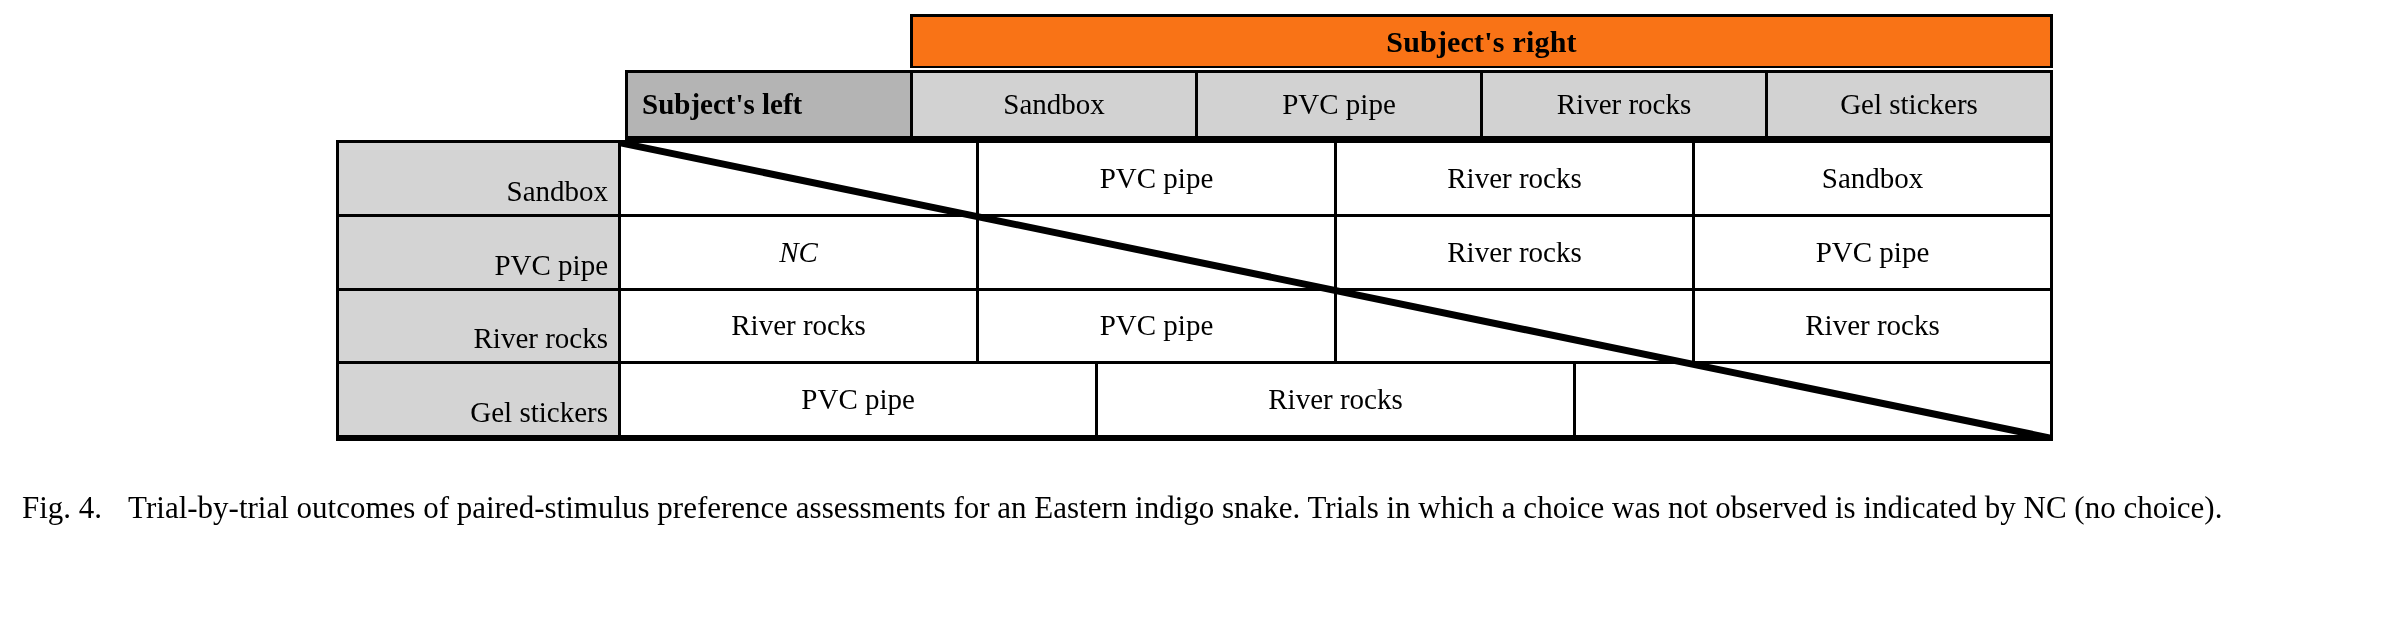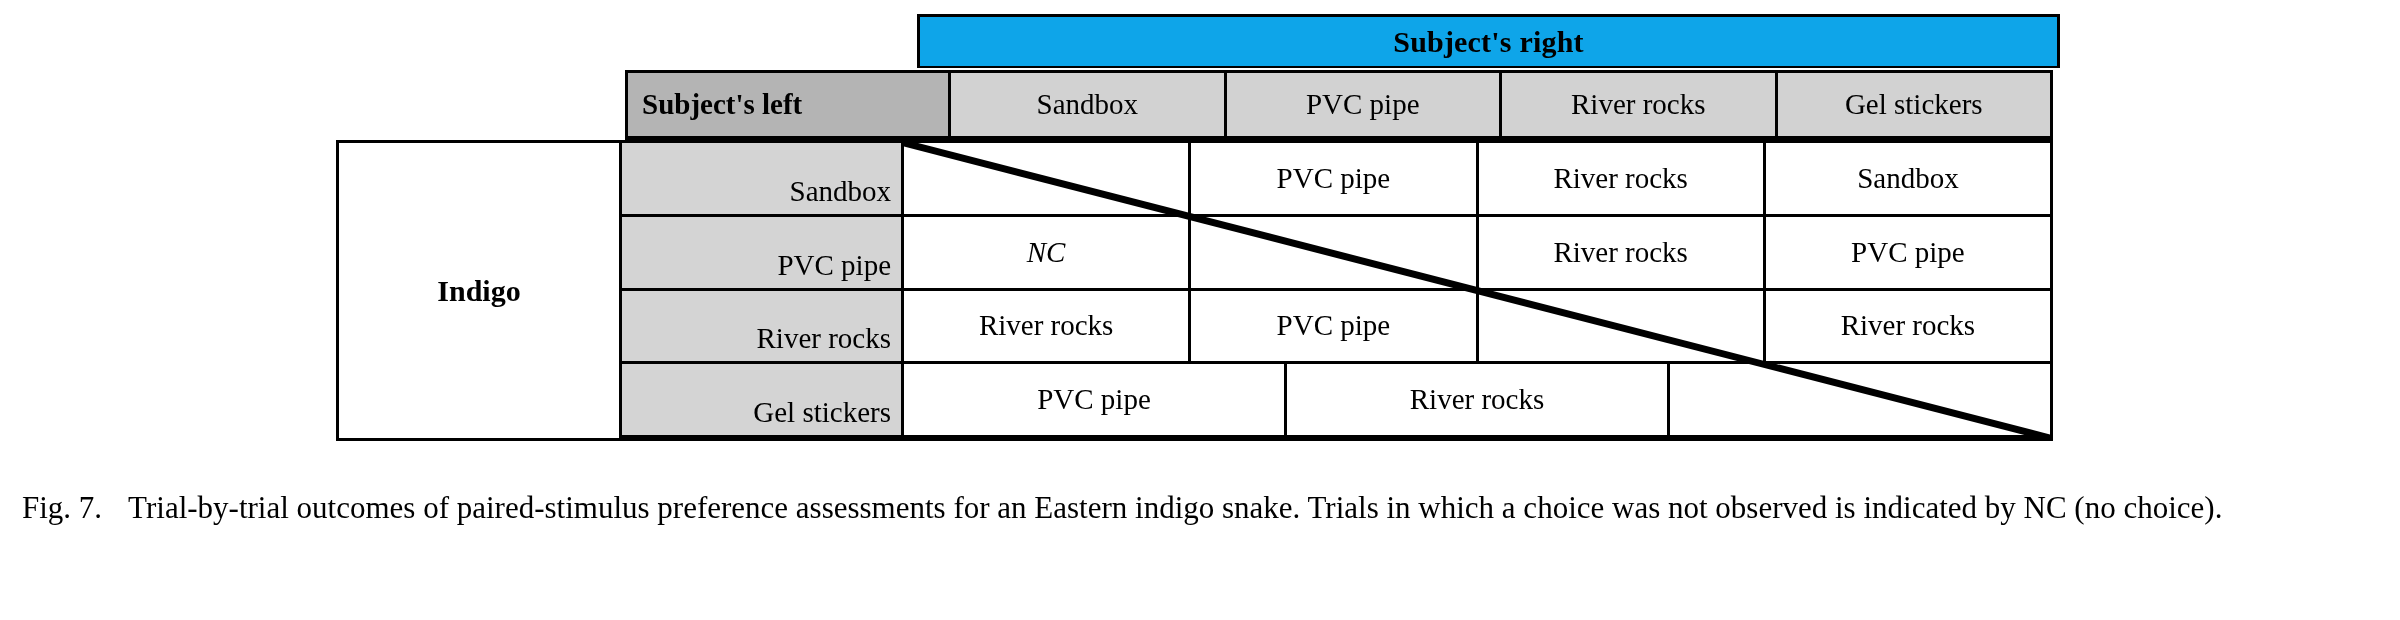--- a/index.html
+++ b/index.html
@@ -19,45 +19,44 @@
     position:absolute;
     left:336px; top:14px;
     width:1717px; height:427px;
   }
 
   
   .banner{
     position:absolute;
     left:574px; top:0px;
     width:1143px; height:54px;
-    background:#0ea5e9;
+    background:#f97316;
     border:3px solid #000000;
     border-bottom:2px solid #000000;
     box-sizing:border-box;
     display:flex;align-items:center;justify-content:center;
     font-weight:bold;
     font-size:30px;
     letter-spacing:0.2px;
-    margin-left:7px;
   }
 
   
   .head-row{
     position:absolute;
     left:289px; top:56px;
     width:1428px; height:70px;
     display:flex;
     box-sizing:border-box;
     border-top:3px solid #000000;
     border-left:3px solid #000000;
     border-right:3px solid #000000;
     border-bottom:4px solid #000000;
   }
   .head-left{
-    width:323px;
+    width:285px;
     background:#b4b4b4;
     box-sizing:border-box;
     border-right:3px solid #000000;
     display:flex;align-items:center;
     padding-left:14px;
     font-weight:bold;
     font-size:29px;
   }
   .head-col{
     flex:1 1 0;
@@ -155,21 +154,20 @@
     <div class="head-row">
       <div class="head-left">Subject's left</div>
       <div class="head-col">Sandbox</div>
       <div class="head-col">PVC pipe</div>
       <div class="head-col">River rocks</div>
       <div class="head-col">Gel stickers</div>
     </div>
 
     <div class="body-block">
 
-      <div class="subject-cell">Indigo</div>
 
       <div class="grid">
 
         <div class="data-row">
           <div class="row-head">Sandbox</div>
           <div class="cell empty"></div>
           <div class="cell">PVC pipe</div>
           <div class="cell">River rocks</div>
           <div class="cell">Sandbox</div>
         </div>
@@ -201,16 +199,16 @@
           <svg viewBox="0 0 1143 295" preserveAspectRatio="none" xmlns="http://www.w3.org/2000/svg">
             <line x1="0" y1="0" x2="1143" y2="295" stroke="#000000" stroke-width="7" vector-effect="non-scaling-stroke"></line>
           </svg>
         </div>
 
       </div>
     </div>
   </div>
 
   <div class="caption">
-    <span class="figno">Fig. 7.</span><span>Trial-by-trial outcomes of paired-stimulus preference assessments for an Eastern indigo snake. Trials in which a choice was not observed is indicated by NC (no choice).</span>
+    <span class="figno">Fig. 4.</span><span>Trial-by-trial outcomes of paired-stimulus preference assessments for an Eastern indigo snake. Trials in which a choice was not observed is indicated by NC (no choice).</span>
   </div>
 
 </div>
 
 </body></html>

